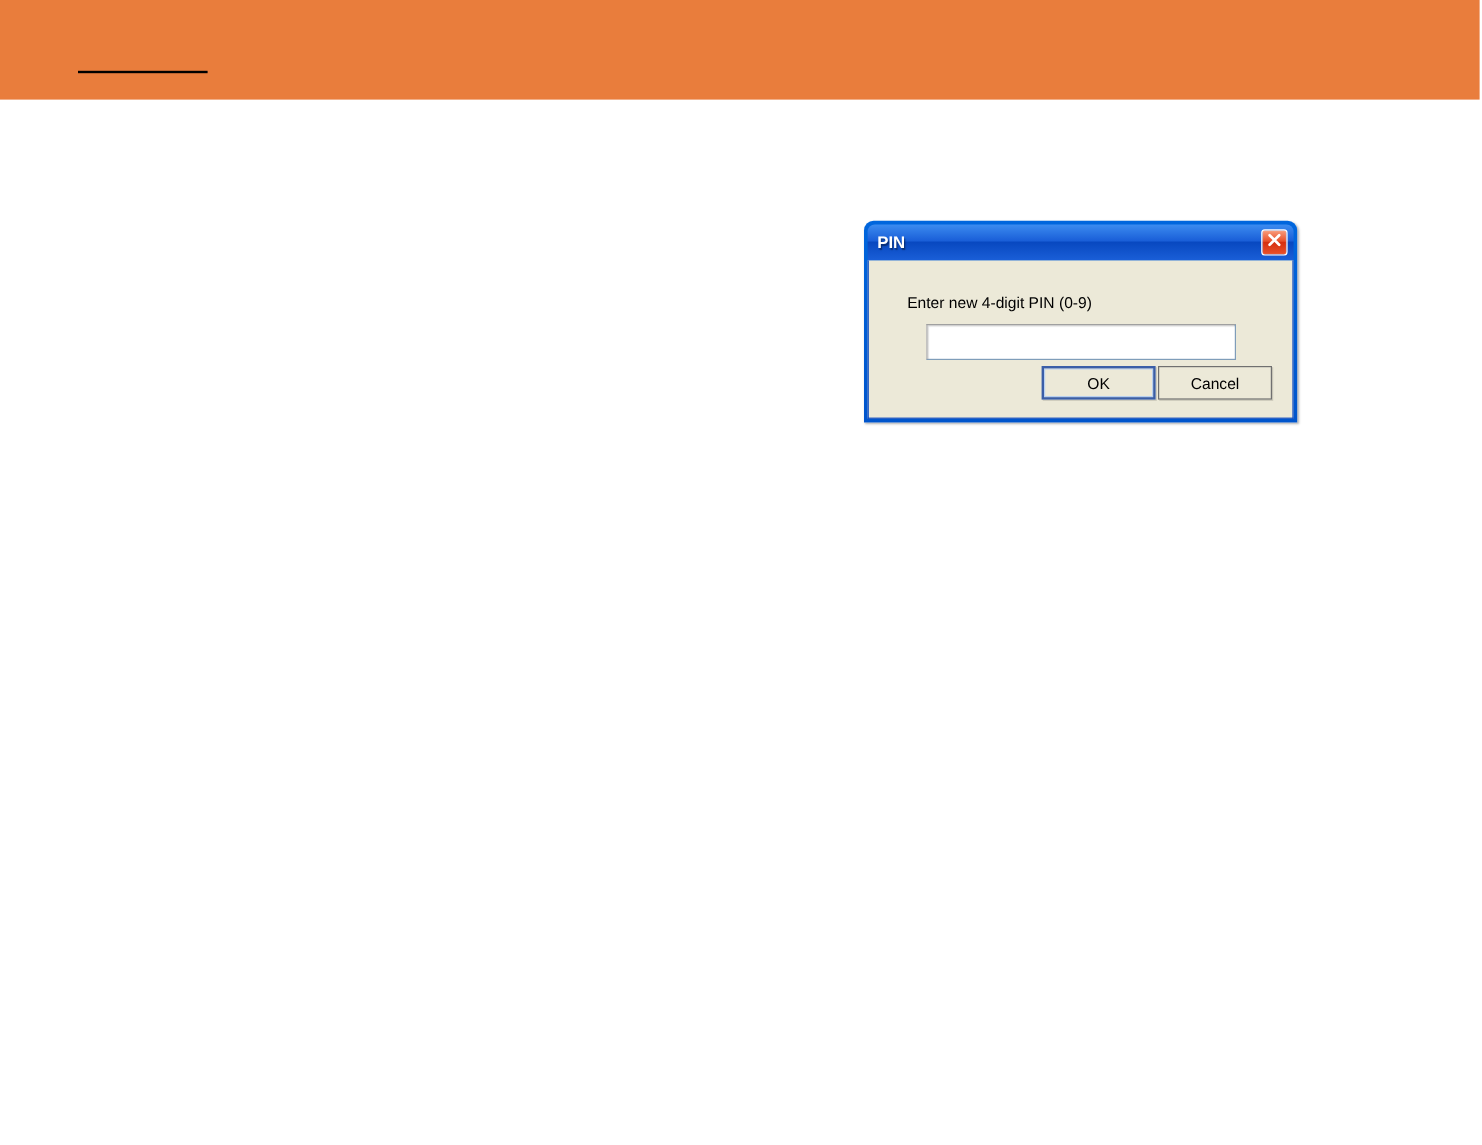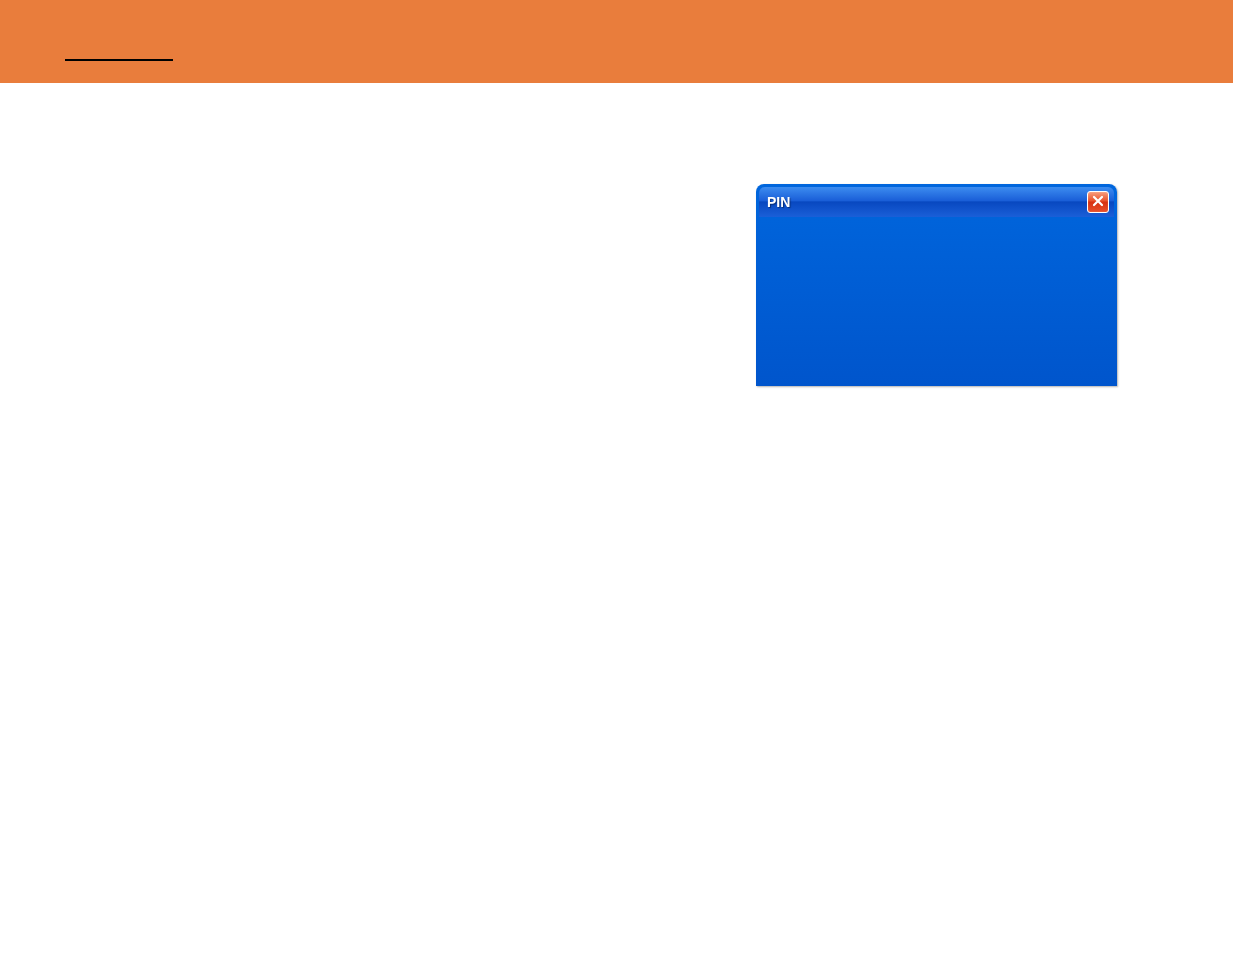--- a/index.html
+++ b/index.html
@@ -24,24 +24,24 @@
     .banner-underline {
       position: absolute;
       left: 65px;
       top: 59px;
       width: 108px;
       height: 2px;
       background: #000000;
     }
     .dialog-window {
       position: absolute;
-      left: 756px;
+      left: 720px;
       top: 184px;
       width: 361px;
-      height: 202px;
+      height: 168px;
       background: linear-gradient(to bottom, #0066dd 0%, #0055cc 100%);
       border-radius: 8px 8px 0 0;
       padding: 3px;
       box-shadow: 1px 1px 2px rgba(0,0,0,0.3);
     }
     .title-bar {
       height: 30px;
       background: linear-gradient(to bottom, #3c8cf0 0%, #1a5fd8 45%, #0848c0 50%, #1a5fd8 100%);
       border-radius: 6px 6px 0 0;
       display: flex;
@@ -132,13 +132,21 @@
   <div class="title-bar">
     <span class="title-text">PIN</span>
     <div class="close-button">
       <span>
         <svg viewBox="0 0 12 12">
           <path d="M2 2 L10 10 M10 2 L2 10" stroke="#ffffff" stroke-width="2.2" stroke-linecap="round" fill="none"></path>
         </svg>
       </span>
     </div>
   </div>
+  <div class="dialog-body">
+    <div class="prompt-label">Enter new 4-digit PIN (0-9)</div>
+    <input type="text" class="pin-input" value="" style="">
+    <div class="button-row">
+      <button class="win-button default">OK</button>
+      <button class="win-button">Cancel</button>
+    </div>
+  </div>
 </div>
 
 </body></html>

